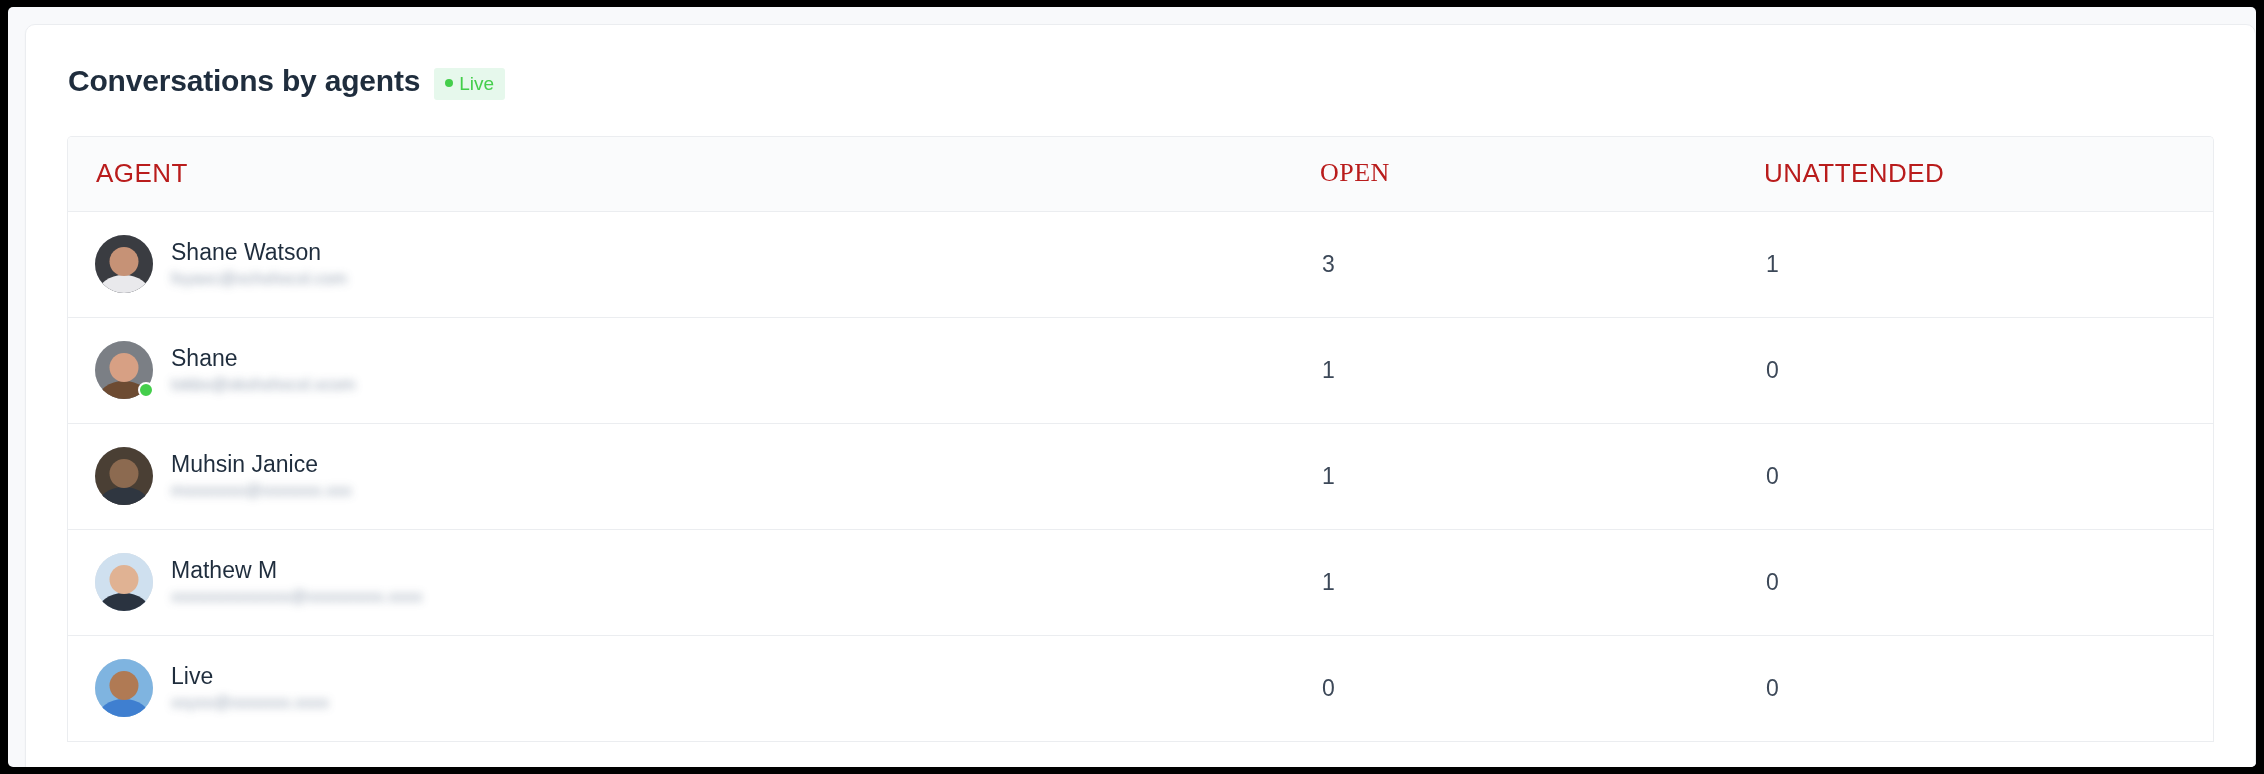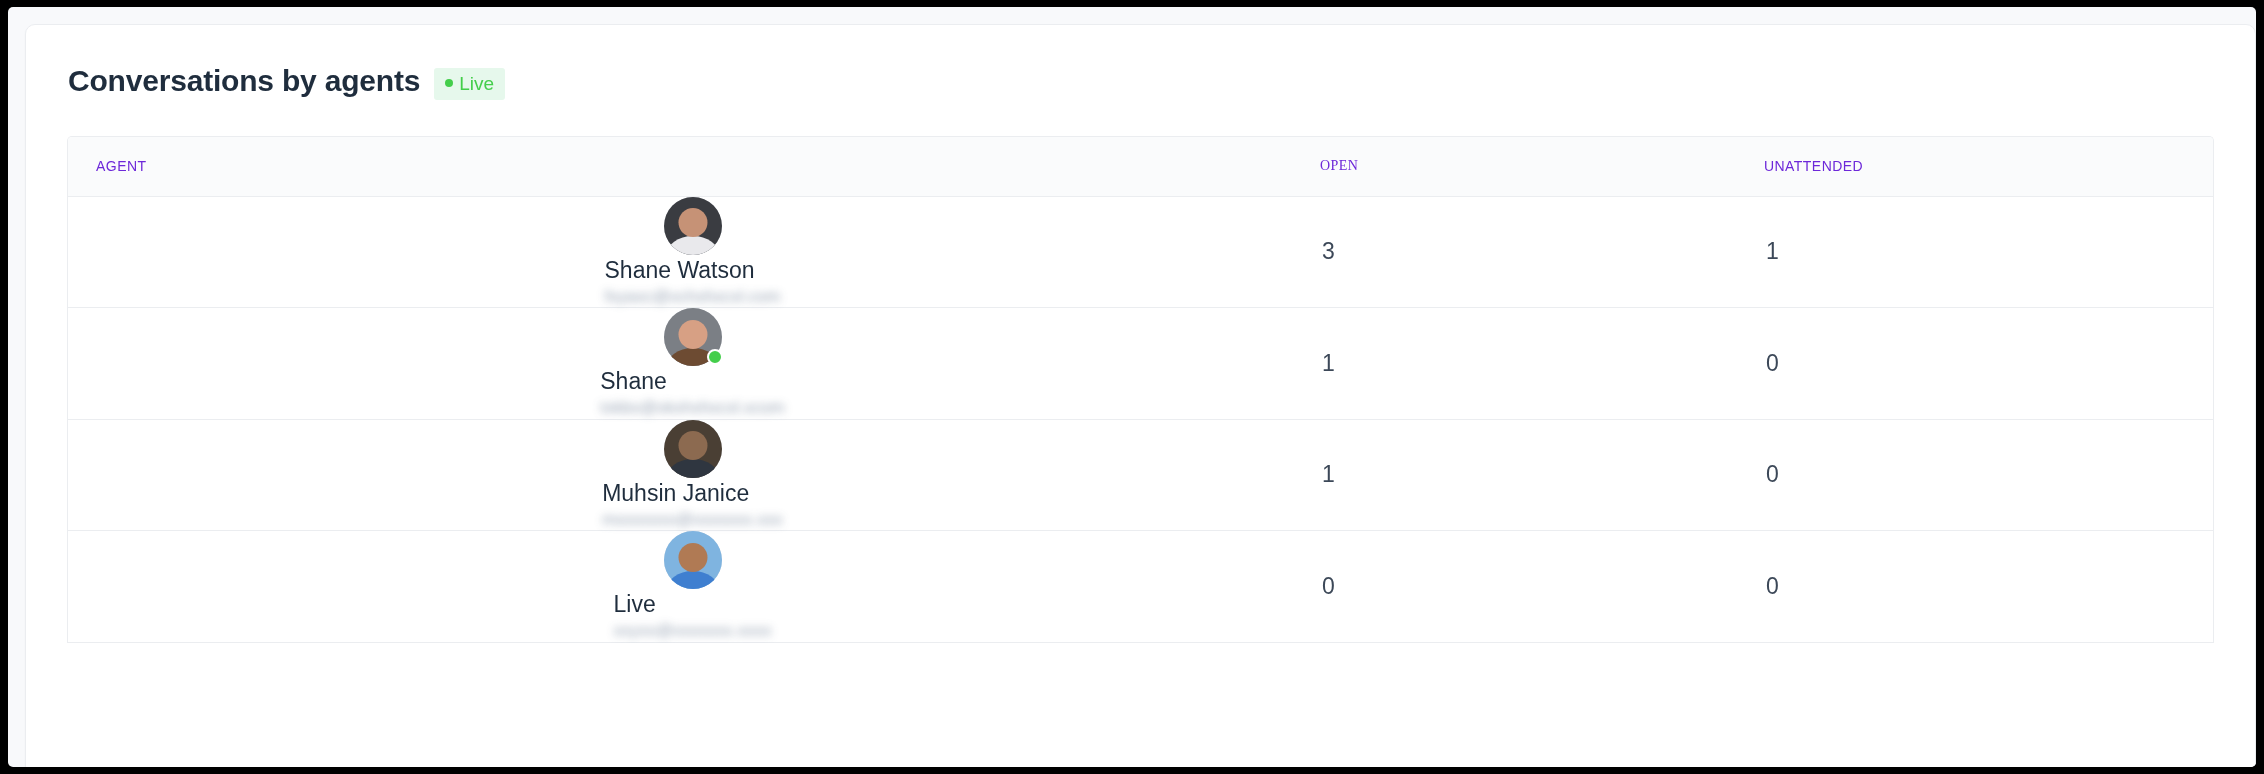--- a/index.html
+++ b/index.html
@@ -94,24 +94,24 @@
 
   table.agents-table {
     width: 100%;
     border-collapse: collapse;
     table-layout: fixed;
   }
 
   table.agents-table thead th {
     background: #fafbfc;
     text-align: left;
-    font-size: 14px;
+    font-size: 26px;
     font-weight: 400;
     letter-spacing: 0.45px;
-    color: #6d28d9;
+    color: #b91c1c;
     padding: 21px 0 22px 0;
     border-bottom: 1px solid #ebedf0;
     white-space: nowrap;
   }
 
   col.col-agent      { width: 1222px; }
   col.col-open       { width: 444px;  }
   col.col-unattended { width: 523px;  }
 
   table.agents-table thead th.th-agent      { padding-left: 28px; }
@@ -127,23 +127,22 @@
     padding: 0;
   }
 
   table.agents-table tbody td.td-open       { padding-left: 32px; }
   table.agents-table tbody td.td-unattended { padding-left: 32px; }
 
   
   .agent-cell {
     display: flex;
     align-items: center;
-    gap: 2px;
+    gap: 18px;
     padding-left: 27px;
-    flex-direction: column;
   }
 
   .avatar-holder {
     position: relative;
     width: 58px;
     height: 58px;
     flex: 0 0 auto;
   }
 
   .avatar {
@@ -288,20 +287,39 @@
                 </div>
               </td>
               <td class="td-open"><span class="num">1</span></td>
               <td class="td-unattended"><span class="num">0</span></td>
             </tr>
             <tr>
               <td>
                 <div class="agent-cell">
                   <div class="avatar-holder">
                     <div class="avatar">
+                      <span class="bg" style="background:#cfe0ef"></span>
+                      <span class="shoulder" style="background:#2a3340"></span>
+                      <span class="head" style="background:#e0b293"></span>
+                    </div>
+                  </div>
+                  <div class="agent-text">
+                    <span class="agent-name">Mathew M</span>
+                    <span class="agent-email">xxxxxxxxxxxxxx@xxxxxxxxx.xxxx</span>
+                  </div>
+                </div>
+              </td>
+              <td class="td-open"><span class="num">1</span></td>
+              <td class="td-unattended"><span class="num">0</span></td>
+            </tr>
+            <tr>
+              <td>
+                <div class="agent-cell">
+                  <div class="avatar-holder">
+                    <div class="avatar">
                       <span class="bg" style="background:#7fb4e0"></span>
                       <span class="shoulder" style="background:#3f7fd0"></span>
                       <span class="head" style="background:#b07a54"></span>
                     </div>
                   </div>
                   <div class="agent-text">
                     <span class="agent-name">Live</span>
                     <span class="agent-email">xxyxx@xxxxxxx.xxxx</span>
                   </div>
                 </div>

